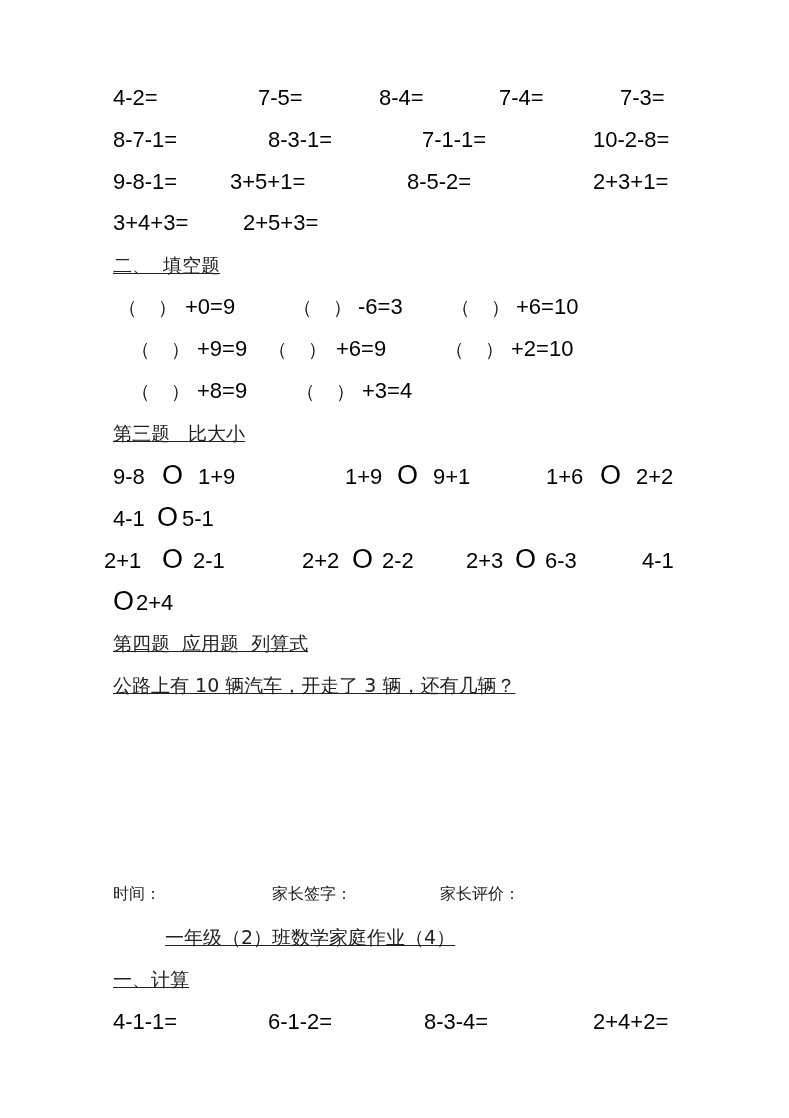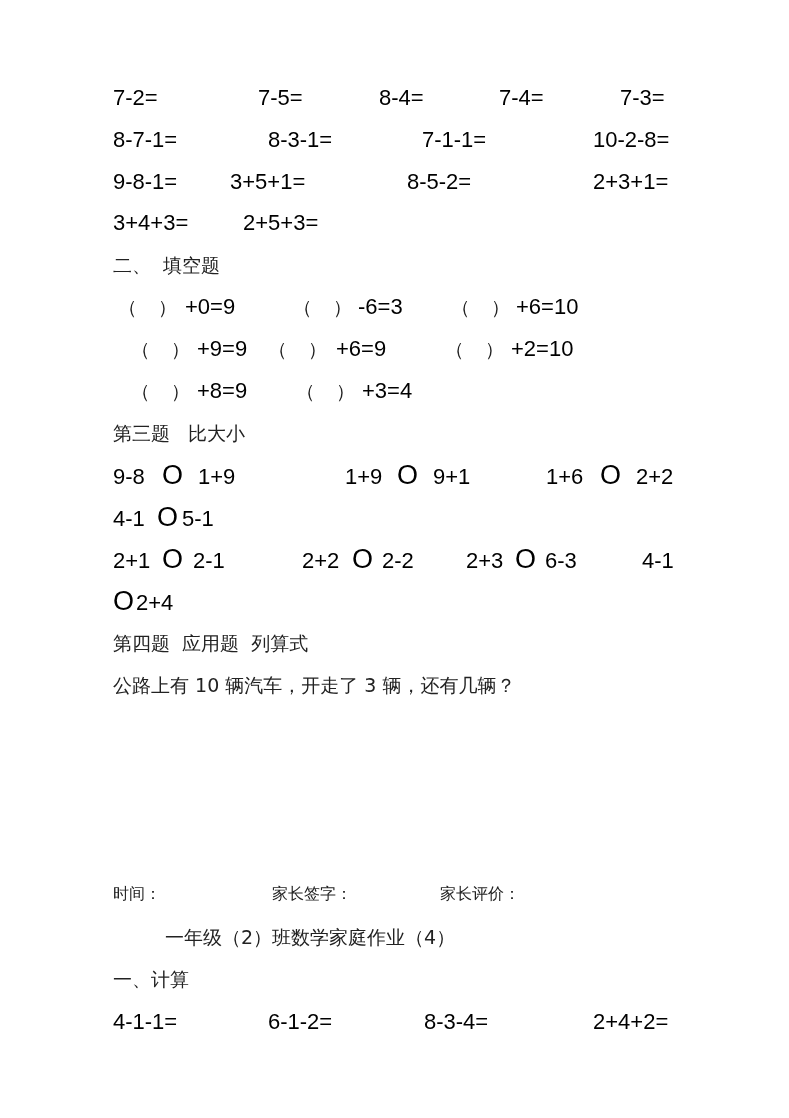--- a/index.html
+++ b/index.html
@@ -1,28 +1,28 @@
 <!DOCTYPE html>
 <html><head>
 <meta charset="utf-8">
 <style>
   html, body { margin:0; padding:0; background:#ffffff; }
   body { width:789px; height:1118px; position:relative; overflow:hidden; color:#000; }
   .ln { position:absolute; white-space:pre; line-height:1; }
   .m { font-family:"Liberation Sans", sans-serif; font-size:22px; }
-  .c { font-family:"DejaVu Sans", sans-serif; font-size:19px; color:#222; }
+  .c { font-family:"DejaVu Sans", sans-serif; font-size:19px; color:#222;text-decoration:underline; }
   .cs { font-family:"DejaVu Sans", sans-serif; font-size:16px; color:#222; }
   .circ { font-family:"Liberation Sans", sans-serif; font-size:27px; }
   .par { font-family:"DejaVu Sans", sans-serif; font-size:19px; color:#222; }
 </style>
 </head>
 <body>
 
 <div>
-  <span class="ln m" style="left:113px;top:87px">7-2=</span>
+  <span class="ln m" style="left:113px;top:87px">4-2=</span>
   <span class="ln m" style="left:258px;top:87px">7-5=</span>
   <span class="ln m" style="left:379px;top:87px">8-4=</span>
   <span class="ln m" style="left:499px;top:87px">7-4=</span>
   <span class="ln m" style="left:620px;top:87px">7-3=</span>
 
   <span class="ln m" style="left:113px;top:129px">8-7-1=</span>
   <span class="ln m" style="left:268px;top:129px">8-3-1=</span>
   <span class="ln m" style="left:422px;top:129px">7-1-1=</span>
   <span class="ln m" style="left:593px;top:129px">10-2-8=</span>
 
@@ -83,21 +83,21 @@
   <span class="ln m" style="left:433px;top:466px">9+1</span>
 
   <span class="ln m" style="left:546px;top:466px">1+6</span>
   <span class="ln circ" style="left:600px;top:462px">O</span>
   <span class="ln m" style="left:636px;top:466px">2+2</span>
 
   <span class="ln m" style="left:113px;top:508px">4-1</span>
   <span class="ln circ" style="left:157px;top:504px">O</span>
   <span class="ln m" style="left:182px;top:508px">5-1</span>
 
-  <span class="ln m" style="left:113px;top:550px">2+1</span>
+  <span class="ln m" style="left:104px;top:550px">2+1</span>
   <span class="ln circ" style="left:162px;top:546px">O</span>
   <span class="ln m" style="left:193px;top:550px">2-1</span>
 
   <span class="ln m" style="left:302px;top:550px">2+2</span>
   <span class="ln circ" style="left:352px;top:546px">O</span>
   <span class="ln m" style="left:382px;top:550px">2-2</span>
 
   <span class="ln m" style="left:466px;top:550px">2+3</span>
   <span class="ln circ" style="left:515px;top:546px">O</span>
   <span class="ln m" style="left:545px;top:550px">6-3</span>

